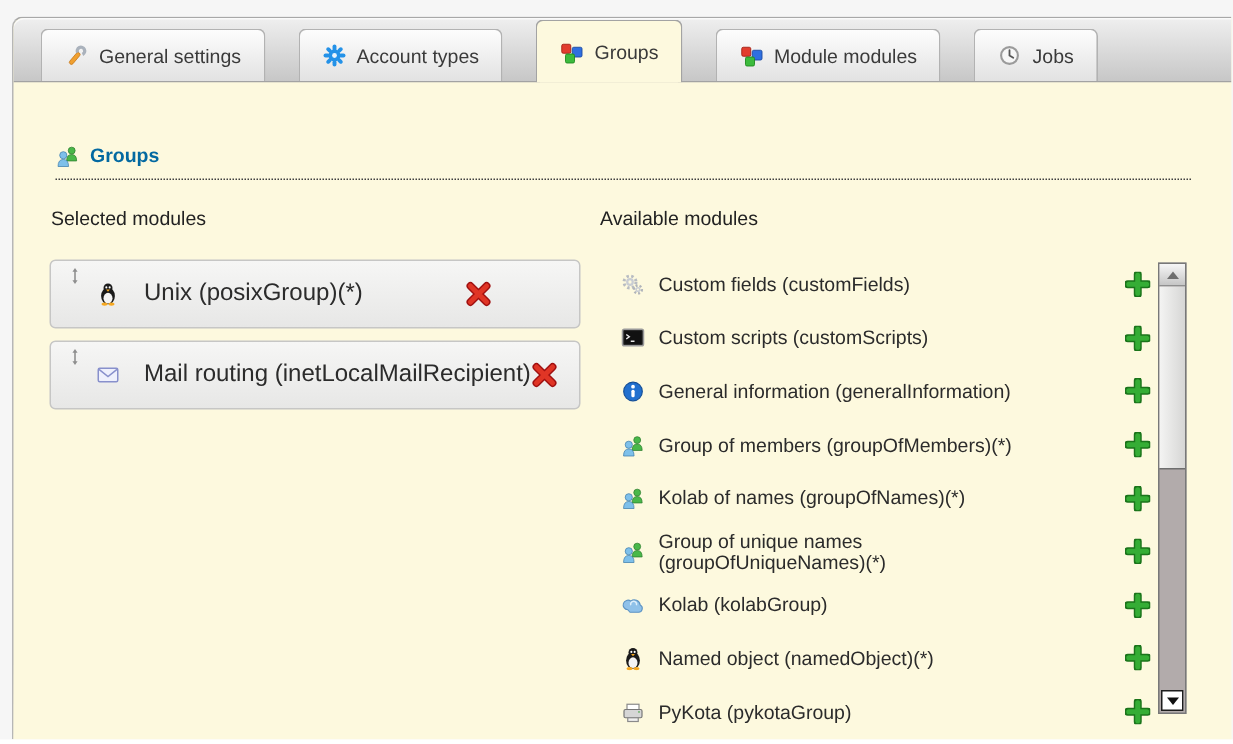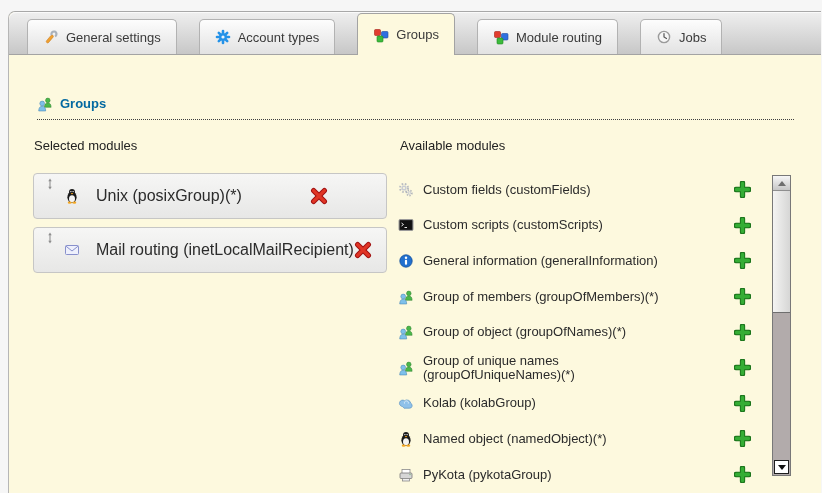--- a/index.html
+++ b/index.html
@@ -33,21 +33,21 @@
 
   .selbox{position:absolute;left:24px;width:354px;height:46px;background:linear-gradient(#f6f6f5,#e7e7e6);
     border:1px solid #c6c6c5;border-radius:4px;box-sizing:border-box;display:flex;align-items:center;
     padding:0 58px 0 30px;}
   #selbox-0{top:161px;}
   #selbox-1{top:215px;}
   .selbox .handle{position:absolute;left:10px;top:4px;cursor:grab;}
   .selbox .lbl{margin-left:16px;font-size:16px;color:#2b2b2b;white-space:nowrap;}
   .selbox .del{margin-left:auto;cursor:pointer;}
 
-  .avlist{position:absolute;left:389px;top:160px;width:353px;}
+  .avlist{position:absolute;left:405px;top:160px;width:353px;}
   .avrow{display:flex;align-items:center;height:35.6px;}
   .avrow .ic{margin-right:9px;}
   .avrow .lbl{font-size:13px;color:#2b2b2b;line-height:14px;}
   .avrow .lbl.wrap2{max-width:168px;}
   .avrow .add{margin-left:auto;cursor:pointer;}
 
   .scrollbar{position:absolute;left:763px;top:163px;width:19px;height:301px;border:1px solid #787878;
     background:#b2abab;box-sizing:border-box;}
   .sb-up{position:absolute;top:0;left:0;right:0;height:14px;background:linear-gradient(#f6f6f6,#c6c6c6);
     border-bottom:1px solid #8f8f8f;display:flex;align-items:center;justify-content:center;cursor:pointer;}
@@ -179,21 +179,21 @@
       <div class="tab active">
         <svg class="ic">
             <use href="#sym-modules"></use>
           </svg>
         <span>Groups</span>
       </div>
       <div class="tab">
         <svg class="ic">
             <use href="#sym-modules"></use>
           </svg>
-        <span>Module routing</span>
+        <span>Module modules</span>
       </div>
       <div class="tab">
         <svg class="ic">
             <use href="#sym-clock"></use>
           </svg>
         <span>Jobs</span>
       </div>
     </div>
 
     <div class="groups-header">
@@ -265,21 +265,21 @@
           </svg>
         <span class="lbl">Group of members (groupOfMembers)(*)</span>
         <svg class="ic17 add">
             <use href="#sym-plus"></use>
           </svg>
       </div>
       <div class="avrow">
         <svg class="ic">
             <use href="#sym-group"></use>
           </svg>
-        <span class="lbl">Group of object (groupOfNames)(*)</span>
+        <span class="lbl">Kolab of names (groupOfNames)(*)</span>
         <svg class="ic17 add">
             <use href="#sym-plus"></use>
           </svg>
       </div>
       <div class="avrow">
         <svg class="ic">
             <use href="#sym-group"></use>
           </svg>
         <span class="lbl wrap2">Group of unique names (groupOfUniqueNames)(*)</span>
         <svg class="ic17 add">

